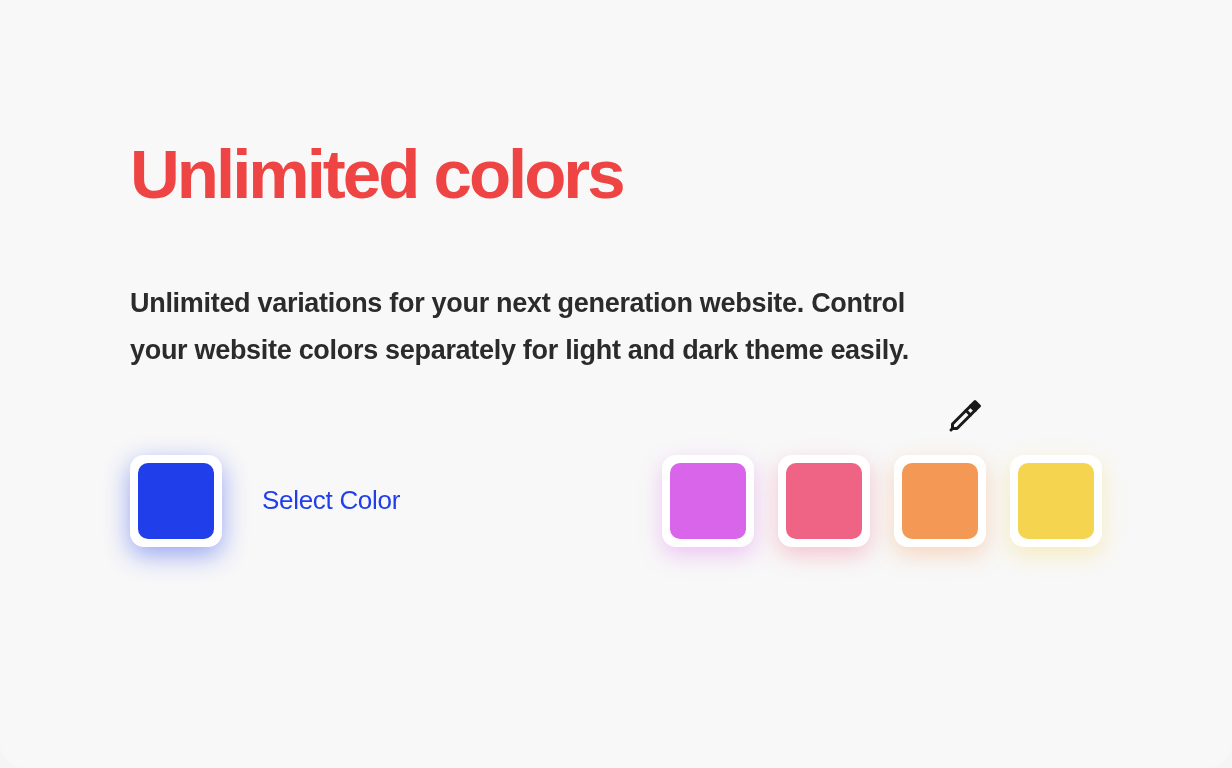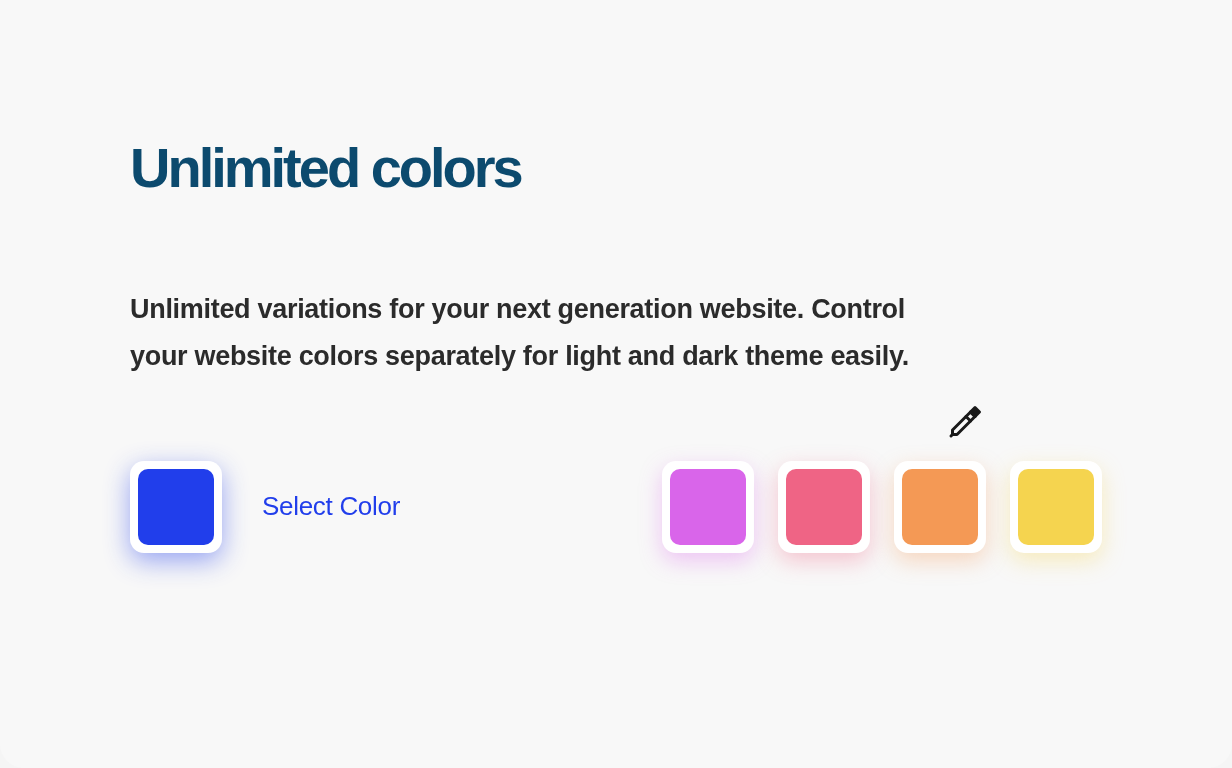--- a/index.html
+++ b/index.html
@@ -16,26 +16,26 @@
     }
     .container {
       width: 100%;
       height: 100%;
       padding: 140px 130px 0 130px;
       background: #f8f8f8;
       border-radius: 0 0 24px 24px;
       position: relative;
     }
     .heading {
-      font-size: 56px;
+      font-size: 69px;
       font-weight: 700;
       letter-spacing: -3px;
-      color: #0c4a6e;
+      color: #ef4444;
       line-height: 1;
-      margin-bottom: 90px;
+      margin-bottom: 71px;
     }
     .description {
       font-size: 27px;
       font-weight: 700;
       line-height: 1.75;
       color: #2b2b2b;
       max-width: 800px;
       margin-bottom: 80px;
       letter-spacing: -0.3px;
     }

